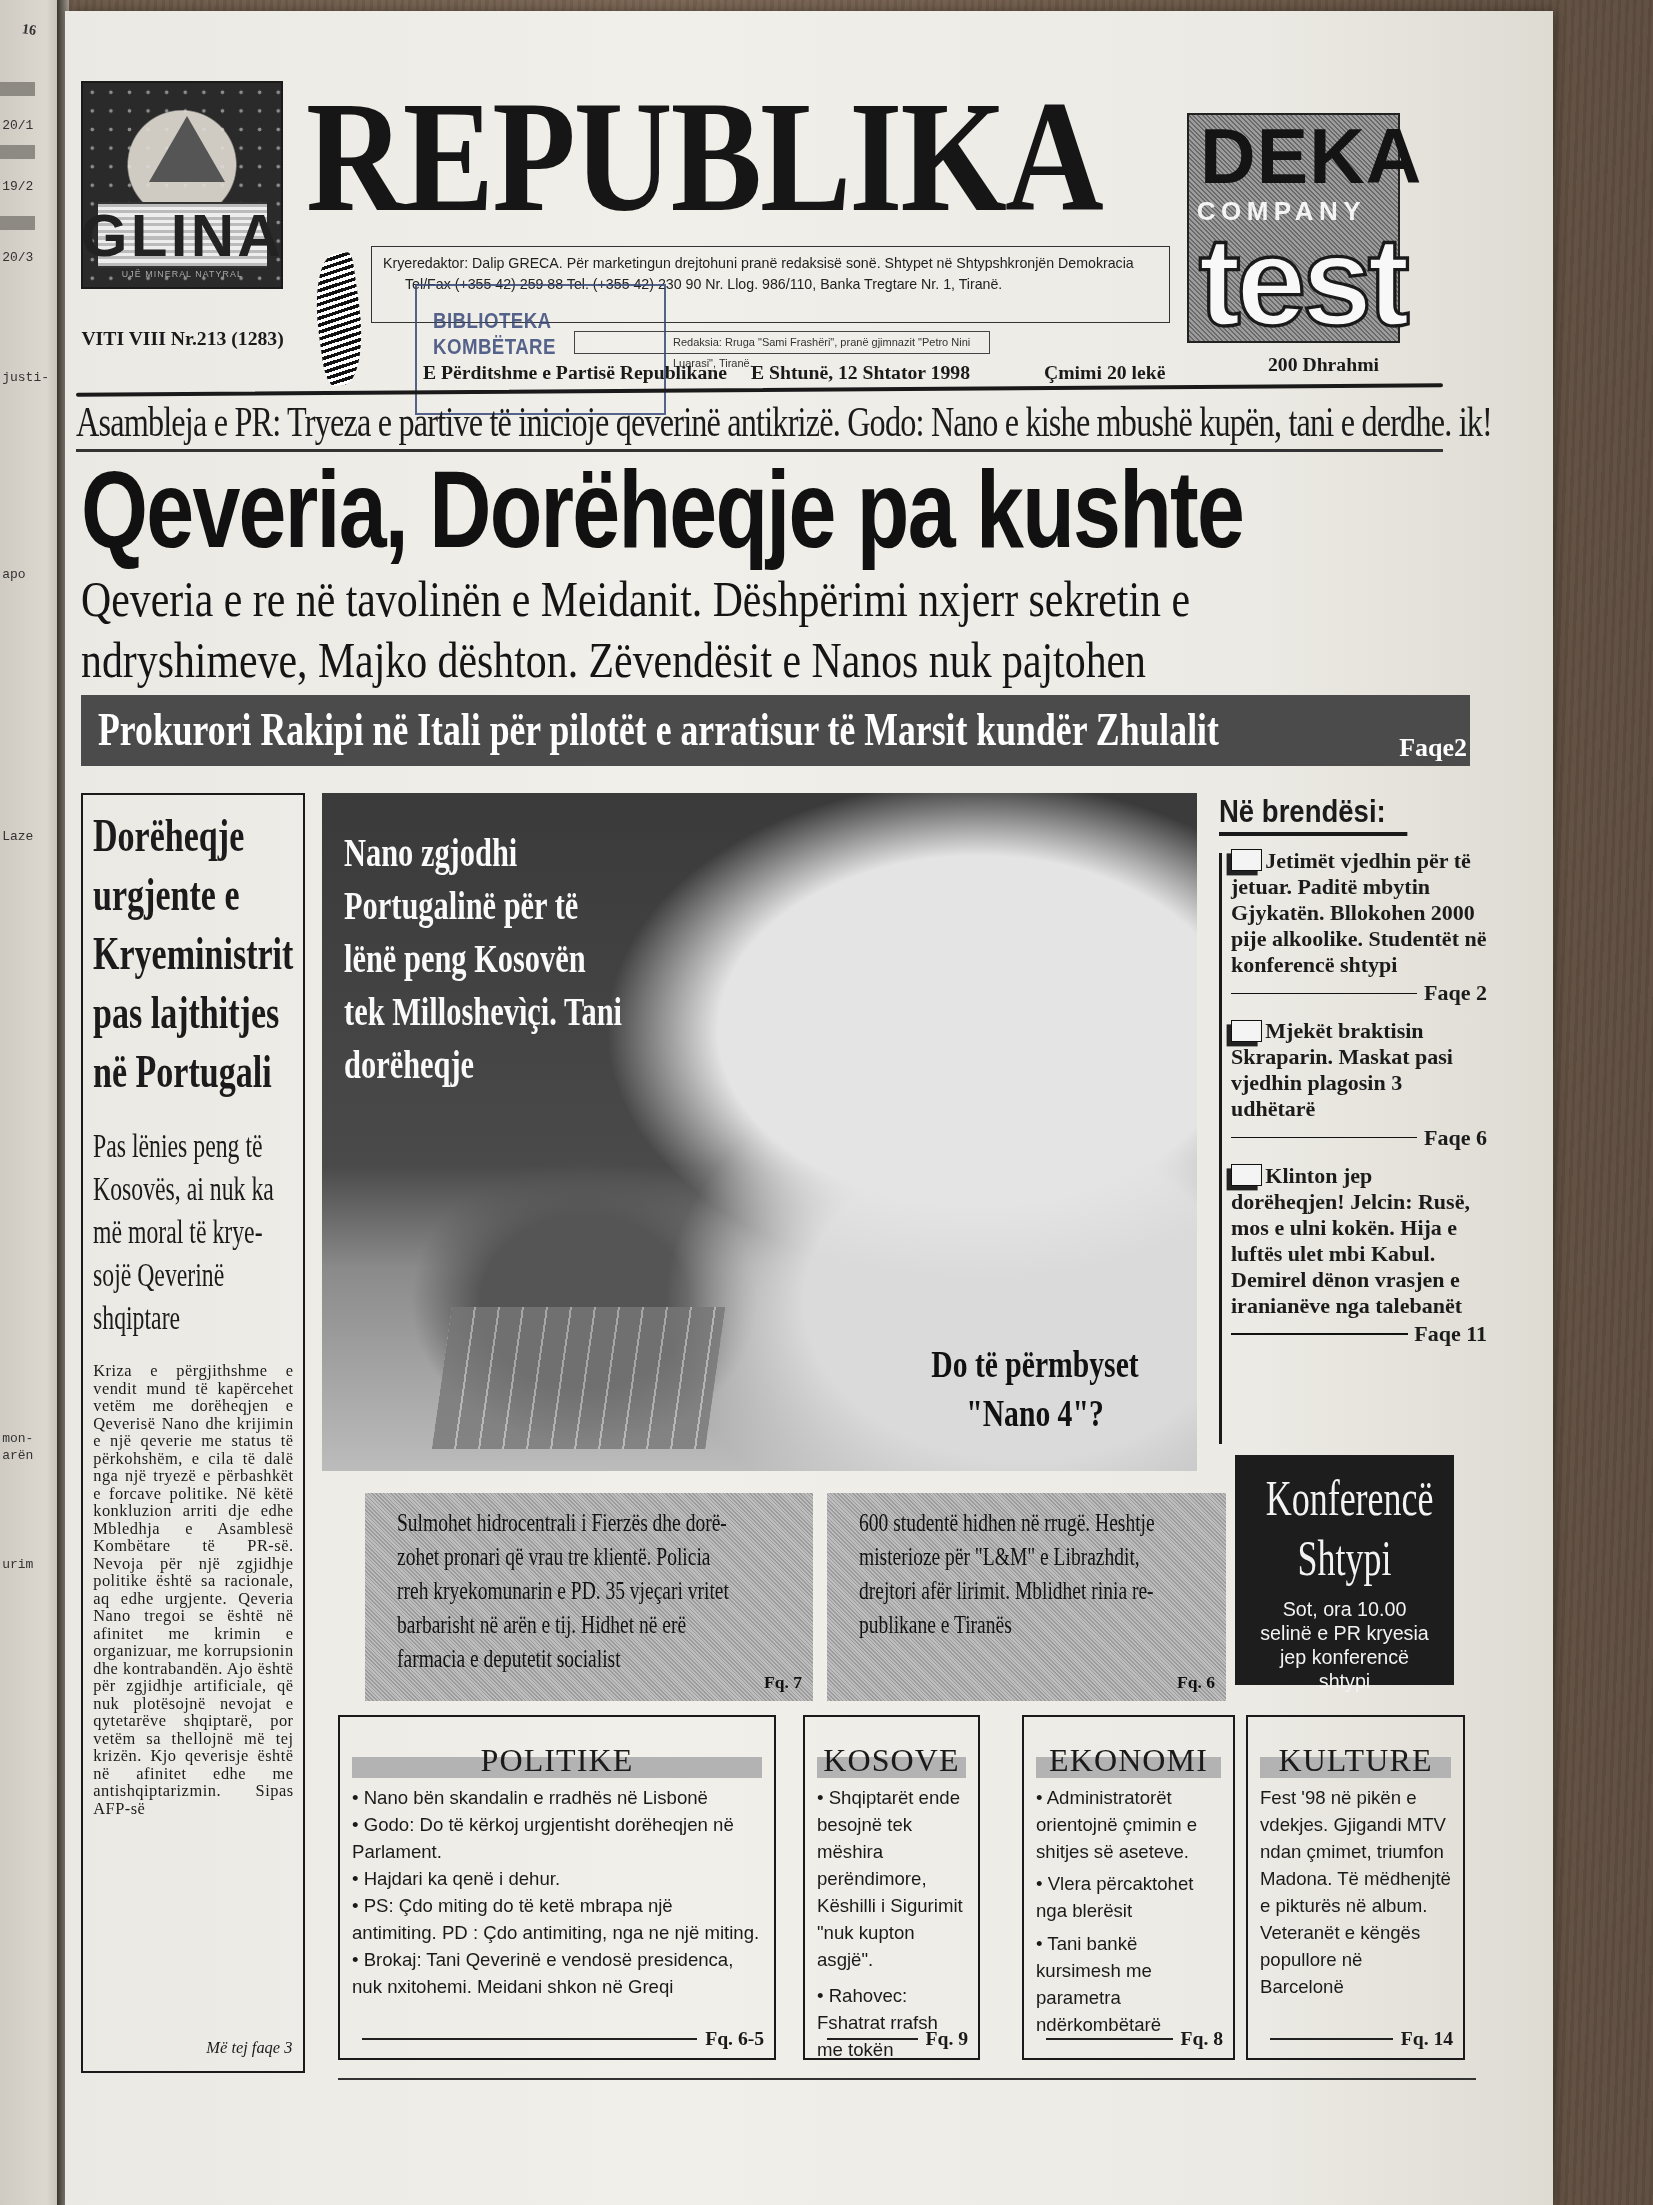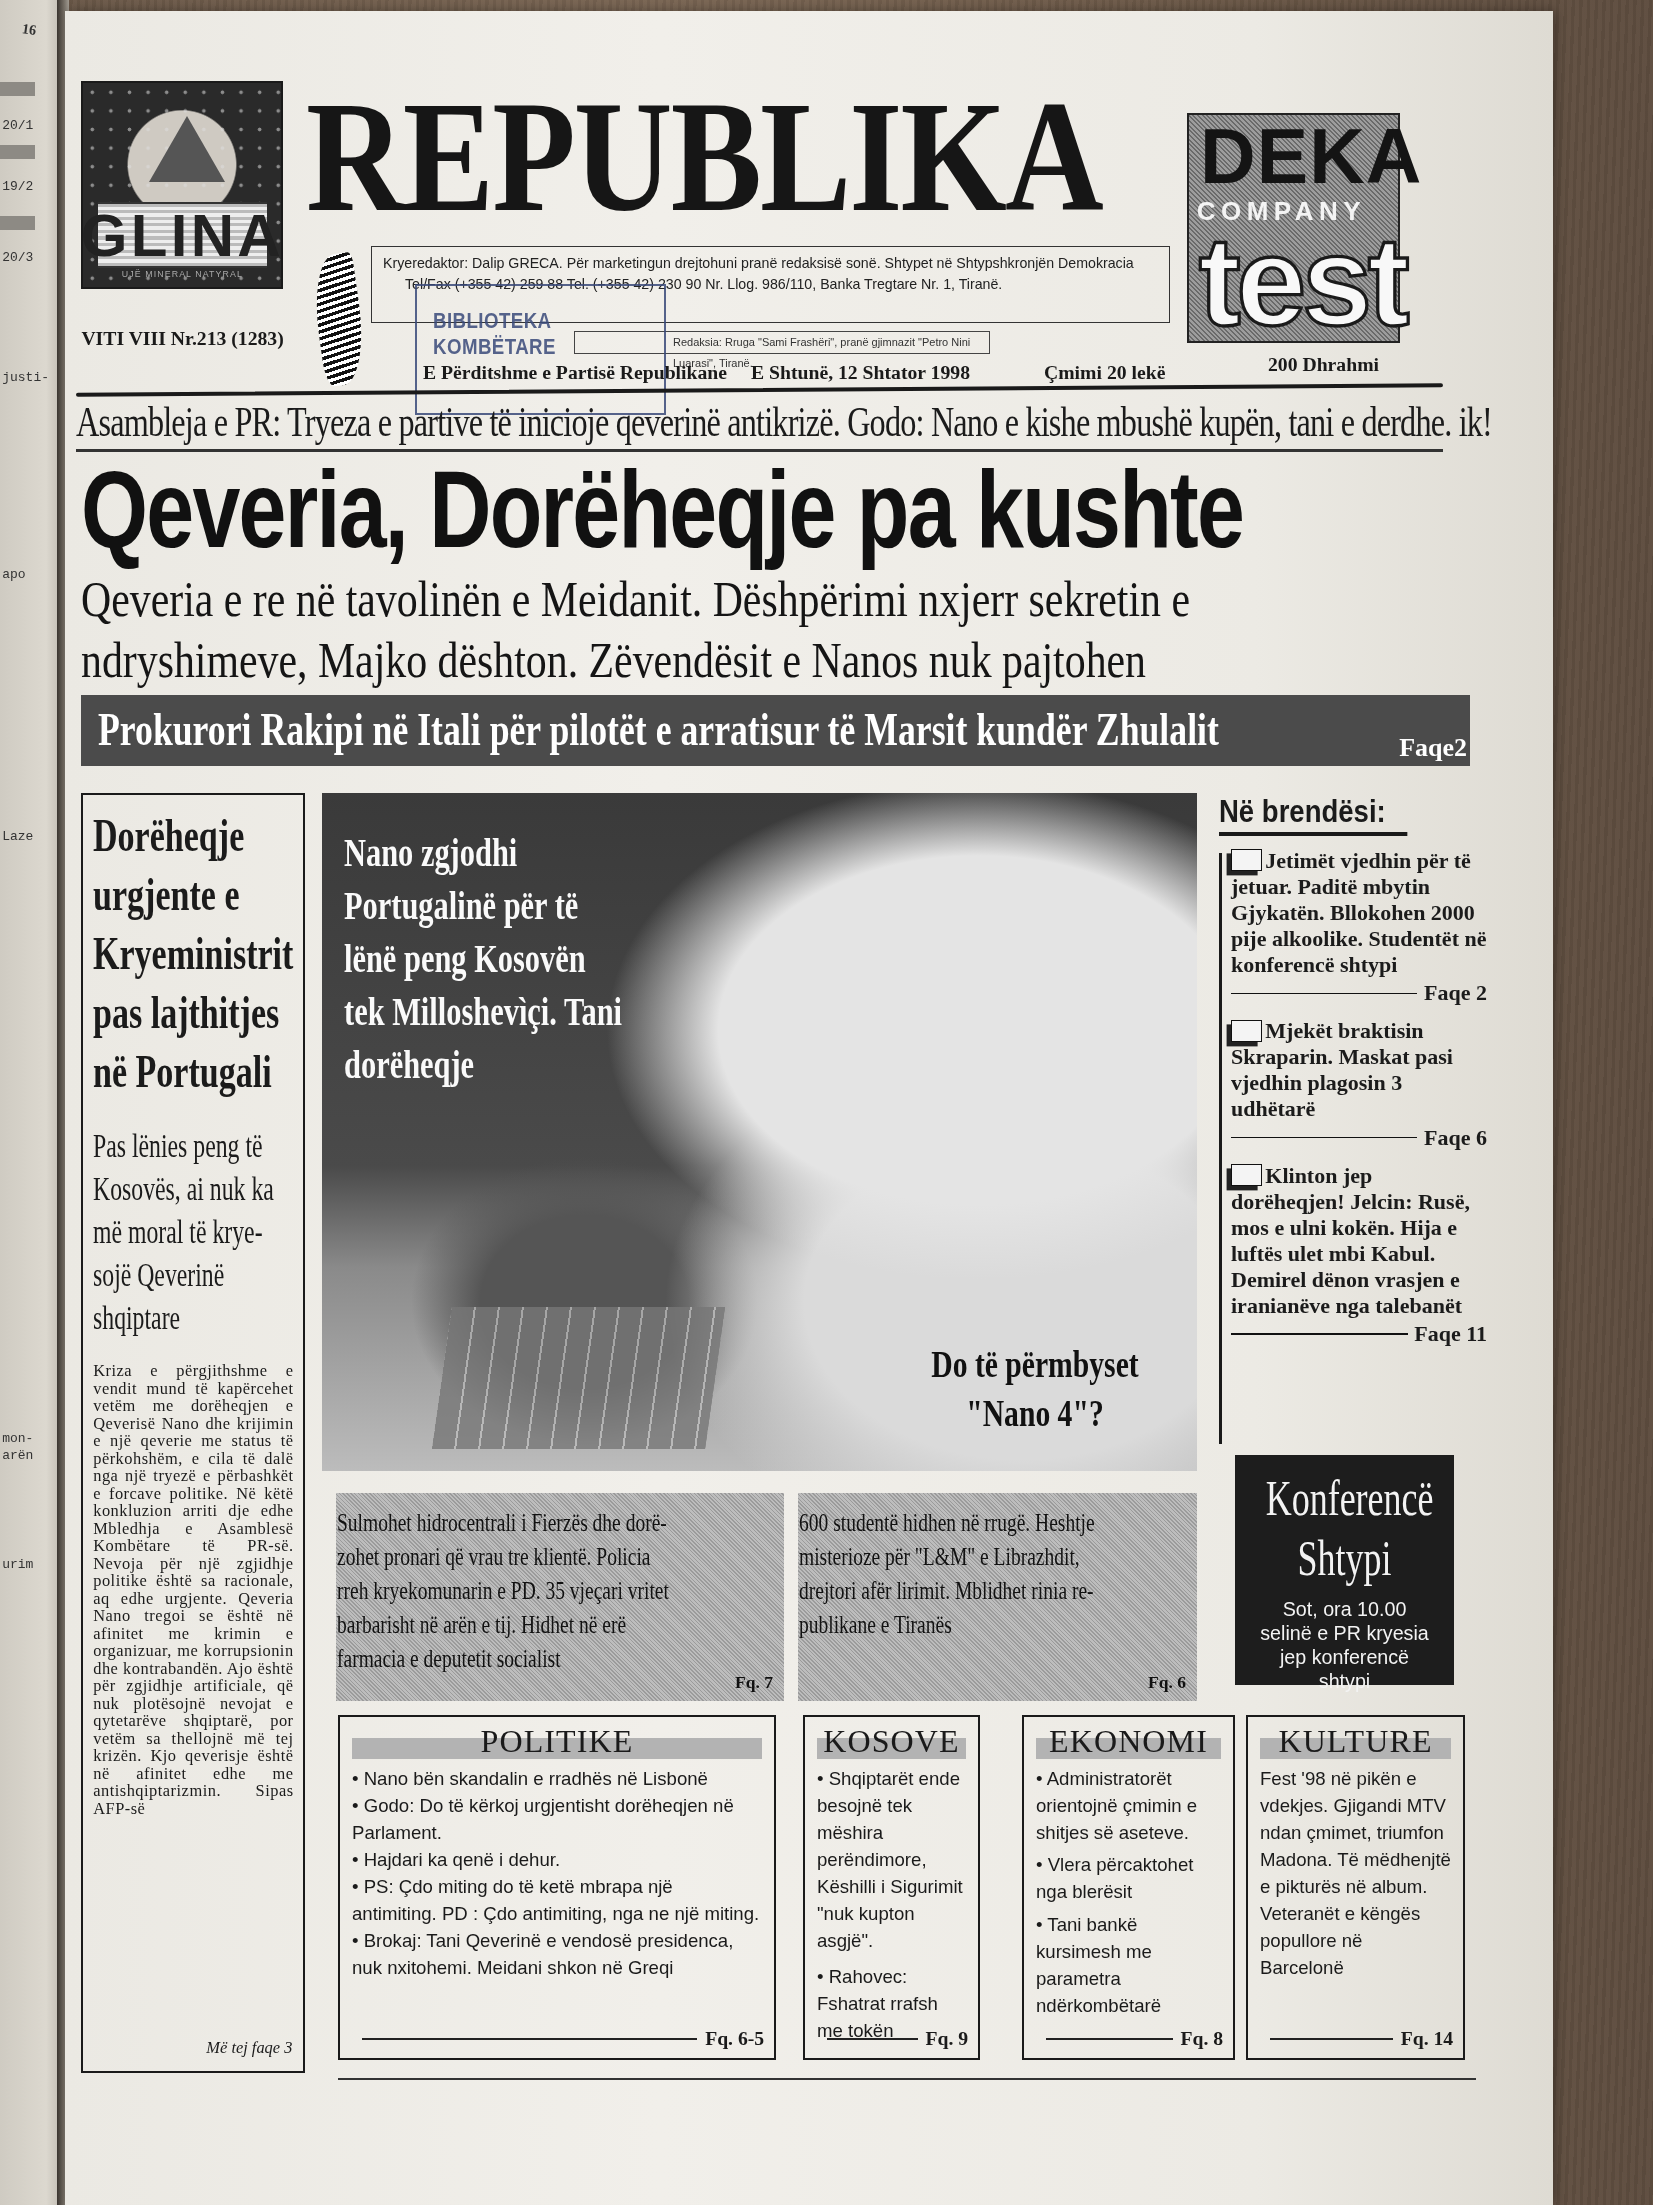--- a/index.html
+++ b/index.html
@@ -169,21 +169,21 @@
   }
   .photo .caption span { display:block; white-space: nowrap; transform: scaleX(.78); transform-origin:left; }
   .photo .q {
     position:absolute; left: 580px; top: 547px; text-align:center;
     font: bold 38px/49px "Liberation Serif", serif; color: #111;
   }
   .photo .q span { display:block; transform: scaleX(.78); white-space: nowrap; }
 
   .teaser {
     background: repeating-linear-gradient(45deg, #9b9b9b 0 1.1px, #bdbdbd 1.1px 2.7px);
-    padding: 13px 1px; font: 25px/34px "Liberation Serif", serif; color:#111;
+    padding: 13px 32px; font: 25px/34px "Liberation Serif", serif; color:#111;margin-left:29px;
   }
   .teaser .tl { display:block; white-space: nowrap; transform: scaleX(.78); transform-origin: left; }
   .teaser .fq { position:absolute; right: 11px; bottom: 7.7px; font: bold 17.5px "Liberation Serif", serif; }
   .teaser-1 { left: 271px; top: 1482px; width: 448px; height: 208px; }
   .teaser-2 { left: 733px; top: 1482px; width: 399px; height: 208px; }
 
   
   .inside {
     left: 1154px; top: 782px; width: 268px; height: 656px;
   }
@@ -193,21 +193,21 @@
   .inside .item .cb { display:inline-block; width: 31px; height: 22px; border: 1.6px solid #111; vertical-align: -3.3px; margin-right: 3.3px; box-shadow: -4.4px 4.4px 0 #222; background:#f4f4f4; }
   .inside .item .faq { display:flex; align-items:center; justify-content:flex-end; gap:6.6px; margin-top: 2.2px; }
   .inside .item .faq::before { content:""; flex:1; height: 1.6px; background:#111; }
   .press {
     left: 1170px; top: 1444px; width: 219px; height: 230px; background: #1d1d1d; color:#f3f3f3; text-align:center;
   }
   .press .p1 { margin-top: 13px; font: 50px/60px "Liberation Serif", serif; transform: scaleX(.72); }
   .press .p2 { margin-top: 8.8px; font: 19.7px/24px "Liberation Sans", sans-serif; }
 
   
-  .sec { border: 2.2px solid #1a1a1a; padding: 7px 12px; font: 18.6px/27px "Liberation Sans", sans-serif; color:#1a1a1a; }
+  .sec { border: 2.2px solid #1a1a1a; padding: 26px 12px; font: 18.6px/27px "Liberation Sans", sans-serif; color:#1a1a1a; }
   .sec .sh {
     text-align:center; font: 32px/35px "Liberation Serif", serif; letter-spacing: 1.1px;
     background: linear-gradient(180deg, transparent 40%, #b3b3b3 40%);
     margin-bottom: 5.5px;
   }
   .sec p { margin: 0; }
   .sec .fq { position:absolute; right: 9.8px; bottom: 7.7px; display:flex; align-items:center; gap: 7.7px; font: bold 19.7px "Liberation Serif", serif; left: 22px; }
   .sec .fq::before { content:""; flex:1; height: 1.6px; background:#222; }
   .sec-pol { left: 273px; top: 1704px; width: 438px; height: 345px; }
   .sec-kos { left: 738px; top: 1704px; width: 177px; height: 345px; }

